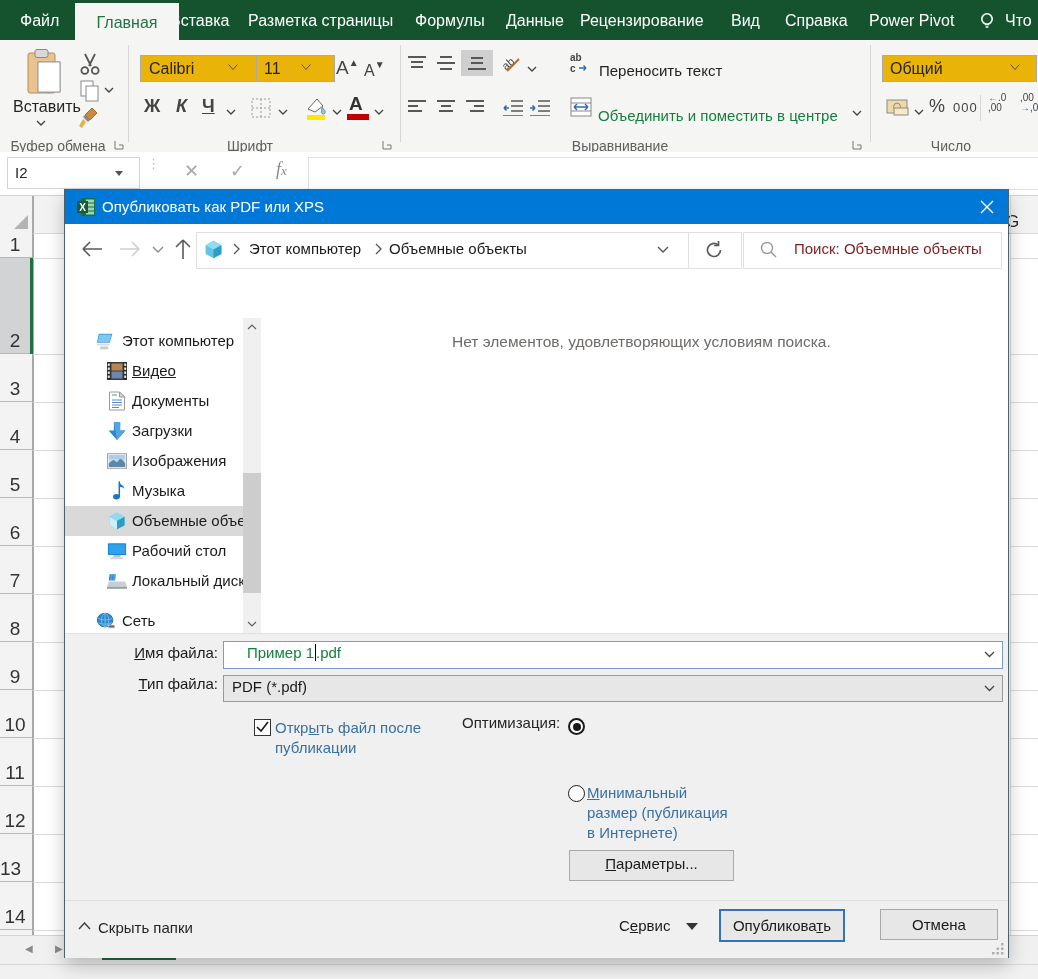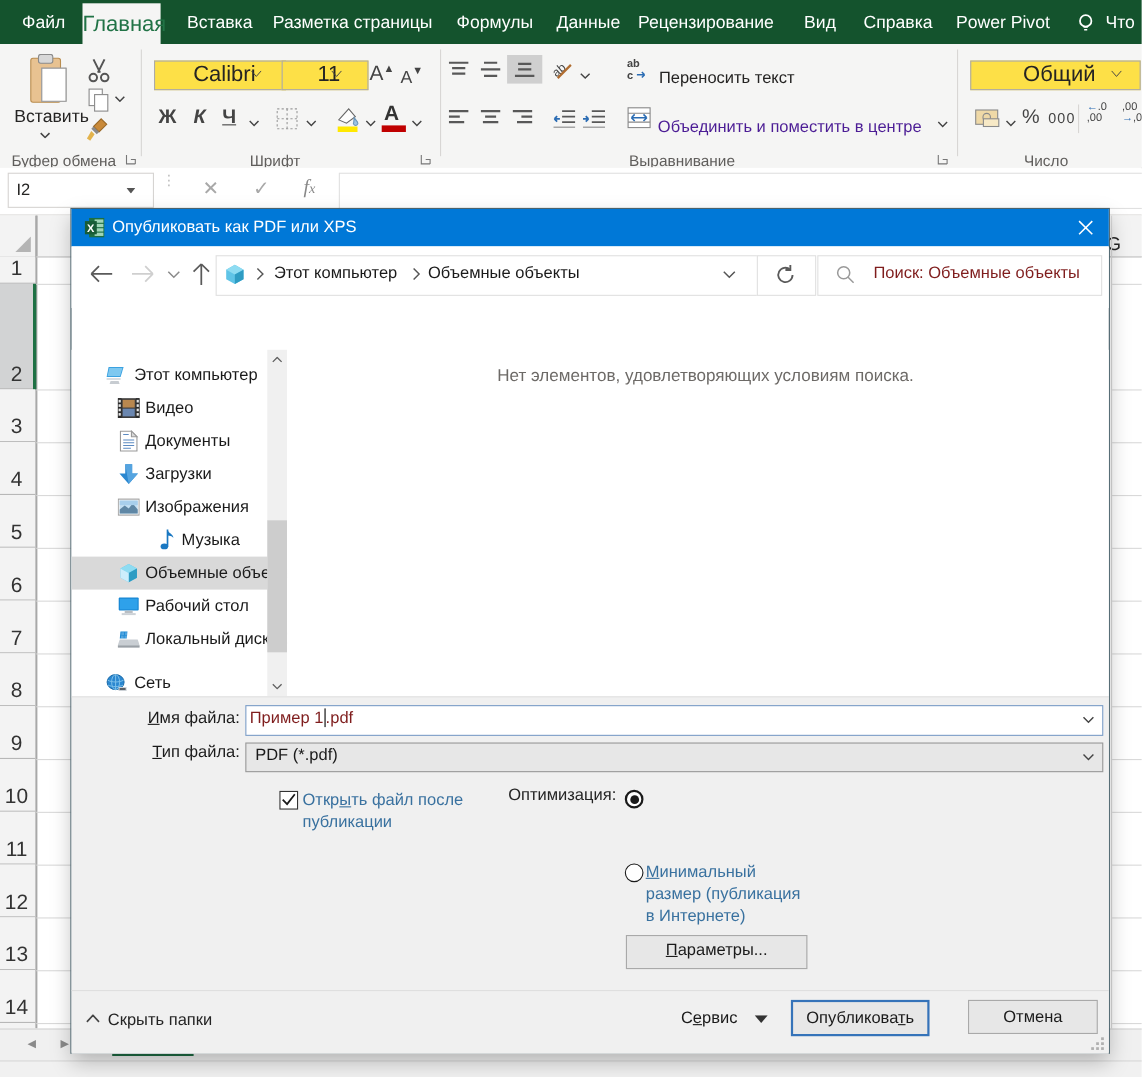--- a/index.html
+++ b/index.html
@@ -1,26 +1,26 @@
 <!DOCTYPE html>
 <html><head><meta charset="utf-8">
 <style>
 html,body{margin:0;padding:0;}
 body{width:1038px;height:979px;overflow:hidden;font-family:"Liberation Sans",sans-serif;background:#fff;position:relative;}
 .abs{position:absolute;}
 
 #tabbar{left:0;top:0;width:1038px;height:40px;background:#14532d;}
 .tab{position:absolute;top:0;height:40px;line-height:42px;color:#fff;font-size:16px;}
-#activetab{position:absolute;left:75px;top:3px;width:71px;height:37px;background:#f5f5f4;color:#217346;text-align:center;line-height:39px;font-size:20px;}
+#activetab{position:absolute;left:75px;top:3px;width:104px;height:37px;background:#f5f5f4;color:#217346;text-align:center;line-height:39px;font-size:16px;}
 
 #ribbon{left:0;top:40px;width:1038px;height:112px;background:#f5f5f4;border-bottom:1px solid #c8c6c4;}
 .gsep{position:absolute;top:5px;width:1px;height:97px;background:#d8d6d4;}
 .glabel{position:absolute;top:98px;font-size:14px;color:#605e5c;text-align:center;}
 .launch{position:absolute;top:99px;width:12px;height:12px;}
-.combo{position:absolute;background:#fde047;border:1px solid #acaaa8;font-size:20px;color:#252423;text-align:center;}
+.combo{position:absolute;background:#eab308;border:1px solid #acaaa8;font-size:16px;color:#252423;}
 .chev{position:absolute;width:10px;height:10px;}
 .ricon{position:absolute;font-size:17px;color:#444;}
 
 #fbar{left:0;top:152px;width:1038px;height:43px;background:#fff;border-bottom:1px solid #d4d2d0;}
 
 #dlg{left:65px;top:190px;width:943px;height:767px;background:#fff;box-shadow:0 8px 18px rgba(0,0,0,.25);outline:1px solid #4a626c;}
 #dtitle{left:0;top:0;width:943px;height:34px;background:#0078d7;color:#fff;font-size:15px;}
 #navrow{left:0;top:34px;width:943px;height:56px;background:#fff;}
 #toolrow{left:0;top:90px;width:943px;height:38px;background:#fff;border-bottom:1px solid #e3e3e3;}
 #bottompanel{left:0;top:443px;width:943px;height:324px;background:#f0f0f0;border-top:1px solid #e0e0e0;}
@@ -165,21 +165,21 @@
     </svg>
   <svg class="abs" style="left:530px;top:60px;" width="20" height="16" viewBox="0 0 20 16">
       <path d="M8 1h12M8 6h12M8 11h12M0 16h20" stroke="#585858" stroke-width="1.6"></path>
       <path d="M0 8h5M5 8L2.5 5.5M5 8l-2.5 2.5" stroke="#2b6cb3" stroke-width="1.6" fill="none"></path>
     </svg>
   <svg class="abs" style="left:570px;top:57px;" width="22" height="20" viewBox="0 0 22 20">
       <rect x="1" y="1" width="20" height="18" fill="#fff" stroke="#888"></rect>
       <path d="M1 6h20M1 14h20" stroke="#888"></path>
       <path d="M4 10h14M4 10l3-3M4 10l3 3M18 10l-3-3M18 10l-3 3" stroke="#2b6cb3" stroke-width="1.4" fill="none"></path>
     </svg>
-  <div class="abs" style="left:598px;top:67px;font-size:15px;color:#4c1d95;">Объединить и поместить в центре</div>
+  <div class="abs" style="left:598px;top:67px;font-size:15px;color:#15803d;">Объединить и поместить в центре</div>
   <svg class="chev" style="left:852px;top:68px;" width="10" height="6" viewBox="0 0 10 6">
       <path d="M1 1l4 4 4-4" stroke="#444" stroke-width="1.3" fill="none"></path>
     </svg>
   <div class="glabel" style="left:570px;width:100px;">Выравнивание</div>
   <svg class="launch" style="left:851px;" viewBox="0 0 12 12">
       <path d="M2 2v8h8M6 6h4v4" stroke="#777" fill="none"></path>
     </svg>
   <div class="gsep" style="left:870px;"></div>
 
   <div class="combo" style="left:882px;top:15px;width:146px;height:25px;line-height:25px;padding-left:7px;">Общий</div>
@@ -245,21 +245,21 @@
 <div class="abs" style="left:0;top:618px;width:30px;text-align:center;font-size:19px;color:#333;">8</div>
 <div class="abs" style="left:0;top:642px;width:32px;height:47px;background:#f3f3f3;border-bottom:1px solid #b7b7b7;"></div>
 <div class="abs" style="left:0;top:666px;width:30px;text-align:center;font-size:19px;color:#333;">9</div>
 <div class="abs" style="left:0;top:690px;width:32px;height:47px;background:#f3f3f3;border-bottom:1px solid #b7b7b7;"></div>
 <div class="abs" style="left:0;top:714px;width:30px;text-align:center;font-size:19px;color:#333;">10</div>
 <div class="abs" style="left:0;top:738px;width:32px;height:47px;background:#f3f3f3;border-bottom:1px solid #b7b7b7;"></div>
 <div class="abs" style="left:0;top:762px;width:30px;text-align:center;font-size:19px;color:#333;">11</div>
 <div class="abs" style="left:0;top:786px;width:32px;height:47px;background:#f3f3f3;border-bottom:1px solid #b7b7b7;"></div>
 <div class="abs" style="left:0;top:810px;width:30px;text-align:center;font-size:19px;color:#333;">12</div>
 <div class="abs" style="left:0;top:834px;width:32px;height:47px;background:#f3f3f3;border-bottom:1px solid #b7b7b7;"></div>
-<div class="abs" style="left:0;top:858px;width:30px;text-align:center;font-size:19px;color:#333;">13</div>
+<div class="abs" style="left:0;top:858px;width:30px;text-align:left;font-size:19px;color:#333;">13</div>
 <div class="abs" style="left:0;top:882px;width:32px;height:47px;background:#f3f3f3;border-bottom:1px solid #b7b7b7;"></div>
 <div class="abs" style="left:0;top:906px;width:30px;text-align:center;font-size:19px;color:#333;">14</div>
 <div class="abs" style="left:0;top:930px;width:32px;height:7px;background:#f3f3f3;border-bottom:1px solid #b7b7b7;"></div>
 
 <div class="abs" style="left:33px;top:233px;width:32px;height:1px;background:#d9d9d9;"></div>
 <div class="abs" style="left:1011px;top:233px;width:27px;height:1px;background:#d9d9d9;"></div>
 <div class="abs" style="left:33px;top:258px;width:32px;height:1px;background:#d9d9d9;"></div>
 <div class="abs" style="left:1011px;top:258px;width:27px;height:1px;background:#d9d9d9;"></div>
 <div class="abs" style="left:33px;top:354px;width:32px;height:1px;background:#d9d9d9;"></div>
 <div class="abs" style="left:1011px;top:354px;width:27px;height:1px;background:#d9d9d9;"></div>
@@ -372,21 +372,21 @@
           <rect x="0.8" y="5.5" width="2" height="2.4" fill="#e8e8e8"></rect>
           <rect x="0.8" y="9.5" width="2" height="2.4" fill="#e8e8e8"></rect>
           <rect x="0.8" y="13.5" width="2" height="2.4" fill="#e8e8e8"></rect>
           <rect x="17.2" y="1.5" width="2" height="2.4" fill="#e8e8e8"></rect>
           <rect x="17.2" y="5.5" width="2" height="2.4" fill="#e8e8e8"></rect>
           <rect x="17.2" y="9.5" width="2" height="2.4" fill="#e8e8e8"></rect>
           <rect x="17.2" y="13.5" width="2" height="2.4" fill="#e8e8e8"></rect>
           <rect x="4.5" y="1.5" width="11" height="7" fill="#b8874f"></rect>
           <rect x="4.5" y="9.5" width="11" height="7" fill="#6b87b0"></rect>
         </svg>
-        <div class="ti-tx" style="left:67px;">Видео</div>
+        <div class="ti-tx" style="left:67px;text-decoration:underline;">Видео</div>
       </div>
 <div class="treeitem" style="top:68px;width:196px;">
         <svg class="ti-ic" style="left:42px;top:5px;" width="17" height="20" viewBox="0 0 17 20">
           <path d="M1 1h10l5 5v13H1z" fill="#fff" stroke="#9a9a9a"></path>
           <path d="M11 1l5 5h-5z" fill="#d9d9d9" stroke="#9a9a9a"></path>
           <path d="M3.5 9h10M3.5 11.5h10M3.5 14h10M3.5 16.5h7" stroke="#5b8ac2" stroke-width="1"></path>
           <path d="M3.5 4h5" stroke="#5b8ac2" stroke-width="1"></path>
         </svg>
         <div class="ti-tx" style="left:67px;">Документы</div>
       </div>
@@ -399,21 +399,21 @@
       </div>
 <div class="treeitem" style="top:128px;width:196px;">
         <svg class="ti-ic" style="left:42px;top:5px;" width="22" height="17" viewBox="0 0 22 17">
           <rect x="0.5" y="0.5" width="21" height="16" fill="#f4f4f4" stroke="#9a9a9a"></rect>
           <rect x="2" y="2" width="18" height="13" fill="#c3dff2"></rect>
           <path d="M2 11l5-4 4 3 4-5 5 6v4H2z" fill="#5f87a5"></path>
           <rect x="2" y="2" width="18" height="4.5" fill="#a8cfec"></rect>
         </svg>
         <div class="ti-tx" style="left:67px;">Изображения</div>
       </div>
-<div class="treeitem" style="top:158px;width:196px;margin-left:33px;">
+<div class="treeitem" style="top:158px;width:196px;">
         <svg class="ti-ic" style="left:44px;top:4px;" width="13" height="21" viewBox="0 0 13 21">
           <ellipse cx="3.8" cy="17.6" rx="3.6" ry="2.8" fill="#1a78c2"></ellipse>
           <path d="M6.8 18V1.5" stroke="#1a78c2" stroke-width="1.6"></path>
           <path d="M7 1.5c0 3.5 5.5 4 5.5 8.5 0-1-1.5-2.5-5.5-2.8z" fill="#1a78c2"></path>
         </svg>
         <div class="ti-tx" style="left:67px;">Музыка</div>
       </div>
 <div class="treeitem" style="top:188px;width:196px;background:#d9d9d9;">
         <svg class="ti-ic" style="left:42px;top:5px;" width="21" height="21" viewBox="0 0 24 24">
           <path d="M12 2L3 7v10l9 5 9-5V7z" fill="#5fc4e7"></path>
@@ -462,21 +462,21 @@
         <path d="M1 1l4 4 4 -4" stroke="#606060" stroke-width="1.2" fill="none"></path>
       </svg>
   </div>
   <div class="abs" id="content" style="left:196px;top:128px;width:747px;height:315px;background:#fff;">
     <div class="abs" style="left:191px;top:15px;font-size:15.5px;color:#6d6a67;">Нет элементов, удовлетворяющих условиям поиска.</div>
   </div>
   <div class="abs" id="bottompanel">
 
     <div class="abs" style="left:60px;top:10px;width:93px;text-align:right;font-size:15px;color:#1a1a1a;"><u>И</u>мя файла:</div>
     <div class="abs" style="left:158px;top:7px;width:778px;height:26px;background:#fff;border:1px solid #7a9cc6;"></div>
-    <div class="abs" style="left:162px;top:10px;font-size:15px;color:#7f1d1d;">Пример 1<span style="border-left:1px solid #000;margin-left:1px;">.</span>pdf</div>
+    <div class="abs" style="left:182px;top:10px;font-size:15px;color:#15803d;">Пример 1<span style="border-left:1px solid #000;margin-left:1px;">.</span>pdf</div>
     <svg class="abs" style="left:919px;top:17px;" width="11" height="7" viewBox="0 0 11 7">
         <path d="M1 1l4.5 4.5L10 1" stroke="#444" stroke-width="1.3" fill="none"></path>
       </svg>
 
     <div class="abs" style="left:60px;top:41px;width:93px;text-align:right;font-size:15px;color:#1a1a1a;"><u>Т</u>ип файла:</div>
     <div class="abs" style="left:158px;top:41px;width:778px;height:25px;background:#e7e7e7;border:1px solid #999;"></div>
     <div class="abs" style="left:167px;top:44px;font-size:15px;color:#1a1a1a;">PDF (*.pdf)</div>
     <svg class="abs" style="left:919px;top:51px;" width="11" height="7" viewBox="0 0 11 7">
         <path d="M1 1l4.5 4.5L10 1" stroke="#444" stroke-width="1.3" fill="none"></path>
       </svg>

